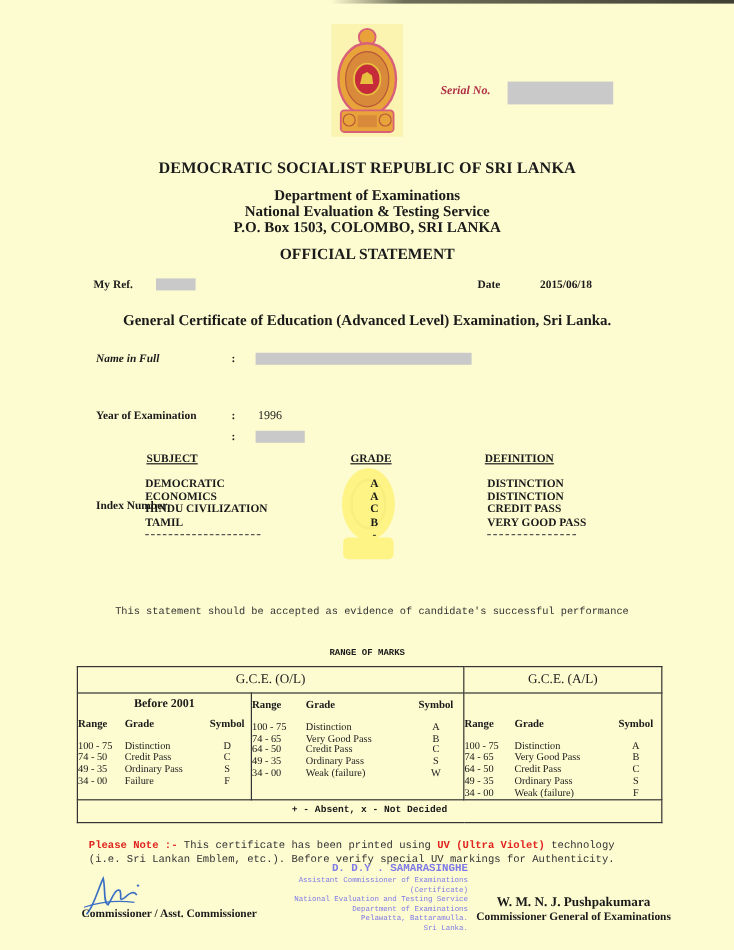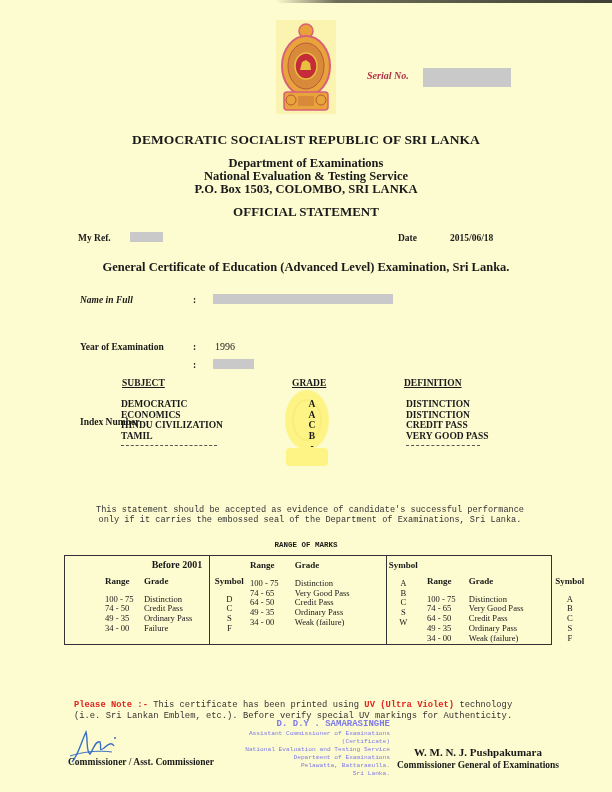--- a/index.html
+++ b/index.html
@@ -17,21 +17,21 @@
   .h1 { left:0; width:612px; top:132px; font-size:13.5px; letter-spacing:0.1px; }
   .h2 { left:0; width:612px; top:157px; font-size:12.5px; line-height:13px; }
   .h3 { left:0; width:612px; top:204px; font-size:13px; }
   .small-b { font-size:9.5px; font-weight:bold; }
   .subj { font-size:9.5px; font-weight:bold; line-height:10.5px; }
   .underline { text-decoration:underline; }
   .mono { font-family:"Liberation Mono", monospace; }
   table.rom { position:absolute; left:64px; top:555px; width:488px; border-collapse:collapse; font-size:9px; }
   table.rom td { border:1px solid #333; vertical-align:top; padding:0; }
   .ghdr { font-size:11px; text-align:center; height:21px; line-height:21px; }
-  .sub { width:100%; border-collapse:collapse;margin-left:40px; }
+  .sub { width:100%; border-collapse:collapse; }
   .sub td { border:none !important; padding:0 2px; line-height:9.8px; font-size:8.6px; }
   .sub .hd td { font-weight:bold; font-size:9px; padding-top:5px; padding-bottom:8px; }
   .sub .ttl td { text-align:center; font-weight:bold; font-size:10px; padding-top:4px; padding-bottom:2px; }
   .legend { text-align:center; font-family:"Liberation Mono", monospace; font-size:8px; font-weight:bold; height:18px; line-height:18px; }
   .note { left:74px; top:700px; width:480px; font-family:"Liberation Mono", monospace; font-size:8.8px; line-height:11px; color:#333; }
   .red { color:#e0241f; font-weight:bold; }
   .stamp { left:210px; top:719px; width:180px; text-align:right; color:#7e7ae8; font-family:Liberation Mono, monospace; font-size:6.2px; line-height:8px; }
   .stamp .nm { font-size:9px; font-weight:bold; line-height:11px; }
   .sigblk { font-size:9.5px; font-weight:bold; }
   .faint-emblem { left:280px; top:380px; width:54px; height:90px; opacity:0.55; }
@@ -110,27 +110,30 @@
 <div class="abs subj" style="left:406px;top:399px;">
   <div>DISTINCTION</div>
   <div>DISTINCTION</div>
   <div>CREDIT PASS</div>
   <div>VERY GOOD PASS</div>
   <div style="border-top:1px dashed #555;width:74px;margin-top:4px;"></div>
 </div>
 
 <div class="abs mono center" style="left:60px;width:500px;top:505px;font-size:8.6px;line-height:10px;color:#333;">
   <div>This statement should be accepted as evidence of candidate's successful performance</div>
-  <div>only if it carries the embossed seal of the Department of Examinations, Sri Lanka.</div>
 </div>
 
 <div class="abs mono b center" style="left:0;width:612px;top:541px;font-size:7.5px;">RANGE OF MARKS</div>
 
 <table class="rom">
   <tbody>
+      <tr>
+    <td colspan="2" class="ghdr">G.C.E. (O/L)</td>
+    <td class="ghdr">G.C.E. (A/L)</td>
+  </tr>
   <tr>
     <td style="width:144px;">
       <table class="sub">
         <tbody>
               <tr class="ttl">
                 <td colspan="3">Before 2001</td>
               </tr>
         <tr class="hd">
           <td>Range</td>
           <td>Grade</td>
@@ -228,20 +231,23 @@
               </tr>
         <tr>
                 <td>34 - 00</td>
                 <td>Weak (failure)</td>
                 <td style="text-align:center">F</td>
               </tr>
       </tbody>
           </table>
     </td>
   </tr>
+  <tr>
+    <td colspan="3" class="legend">+ - Absent, x - Not Decided</td>
+  </tr>
 </tbody>
   </table>
 
 <div class="abs note">
   <div><span class="red">Please Note :-</span><span> This certificate has been printed using </span><span class="red">UV (Ultra Violet)</span><span> technology</span></div>
   <div>(i.e. Sri Lankan Emblem, etc.). Before verify special UV markings for Authenticity.</div>
 </div>
 
 <svg class="abs" style="left:68px;top:726px;width:50px;height:42px;" viewBox="0 0 50 42">
   <path d="M4 36 C10 30 14 14 18 6 C20 14 18 26 22 28 C26 22 28 14 32 16 C34 22 30 26 36 22 C40 18 44 16 46 20" fill="none" stroke="#3a6fc4" stroke-width="1.4"></path>

